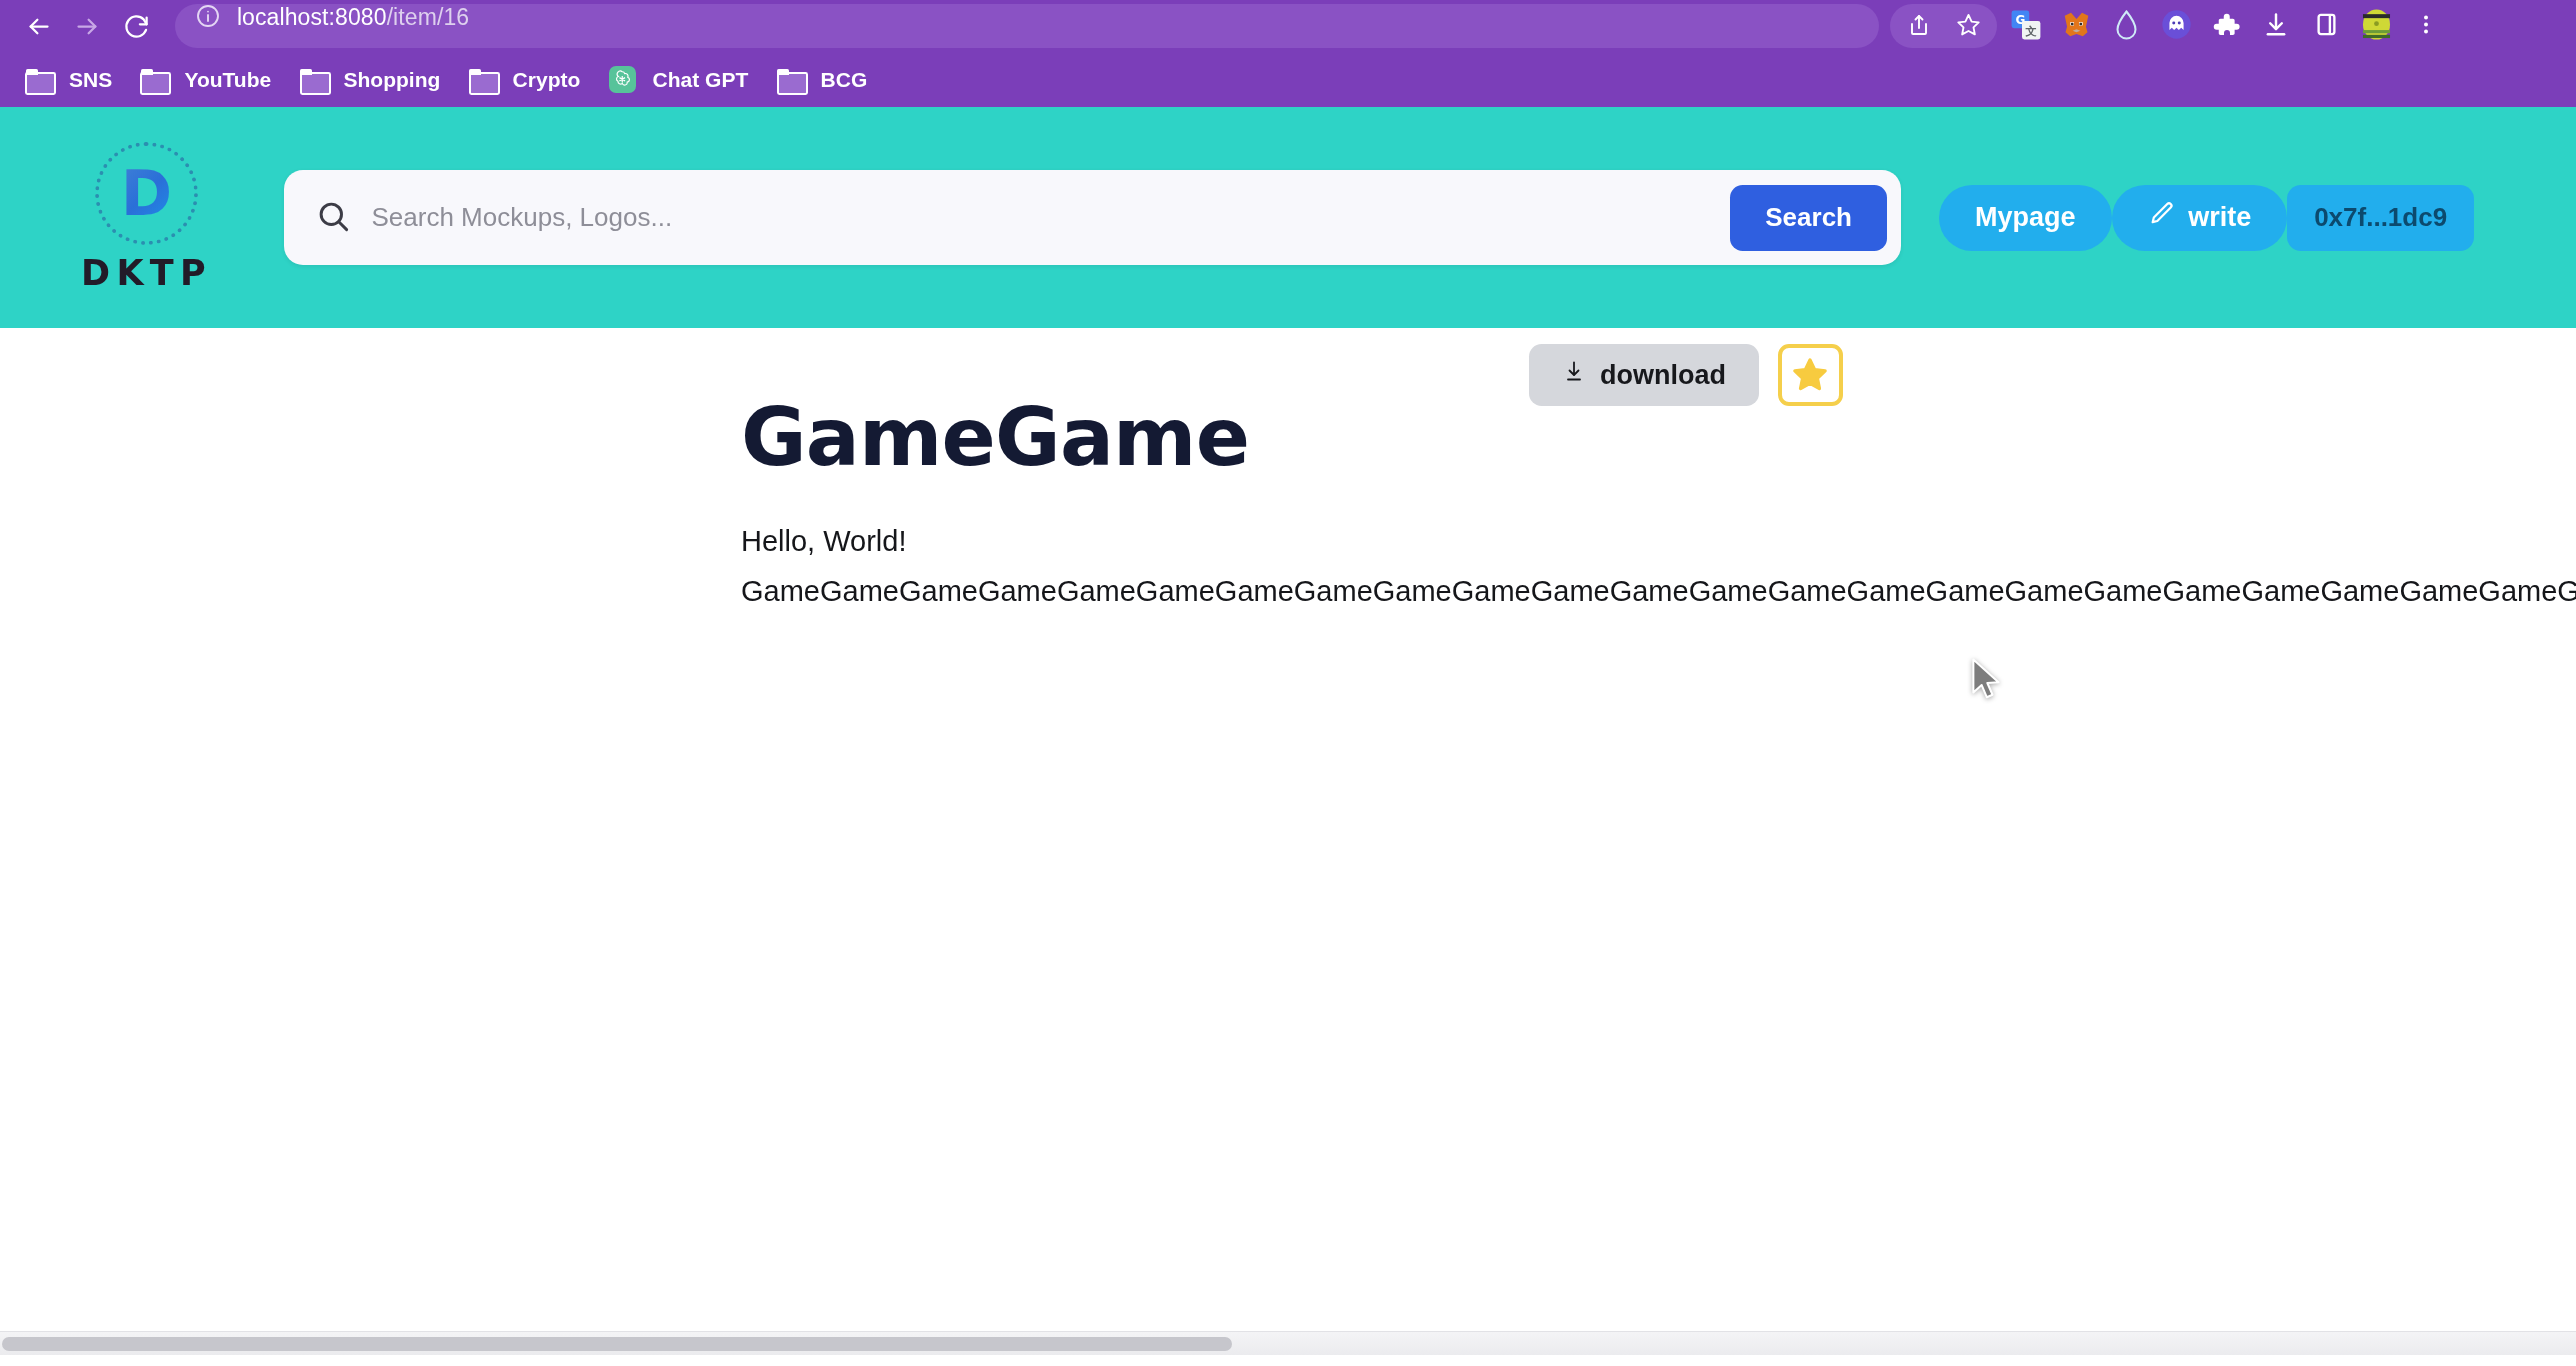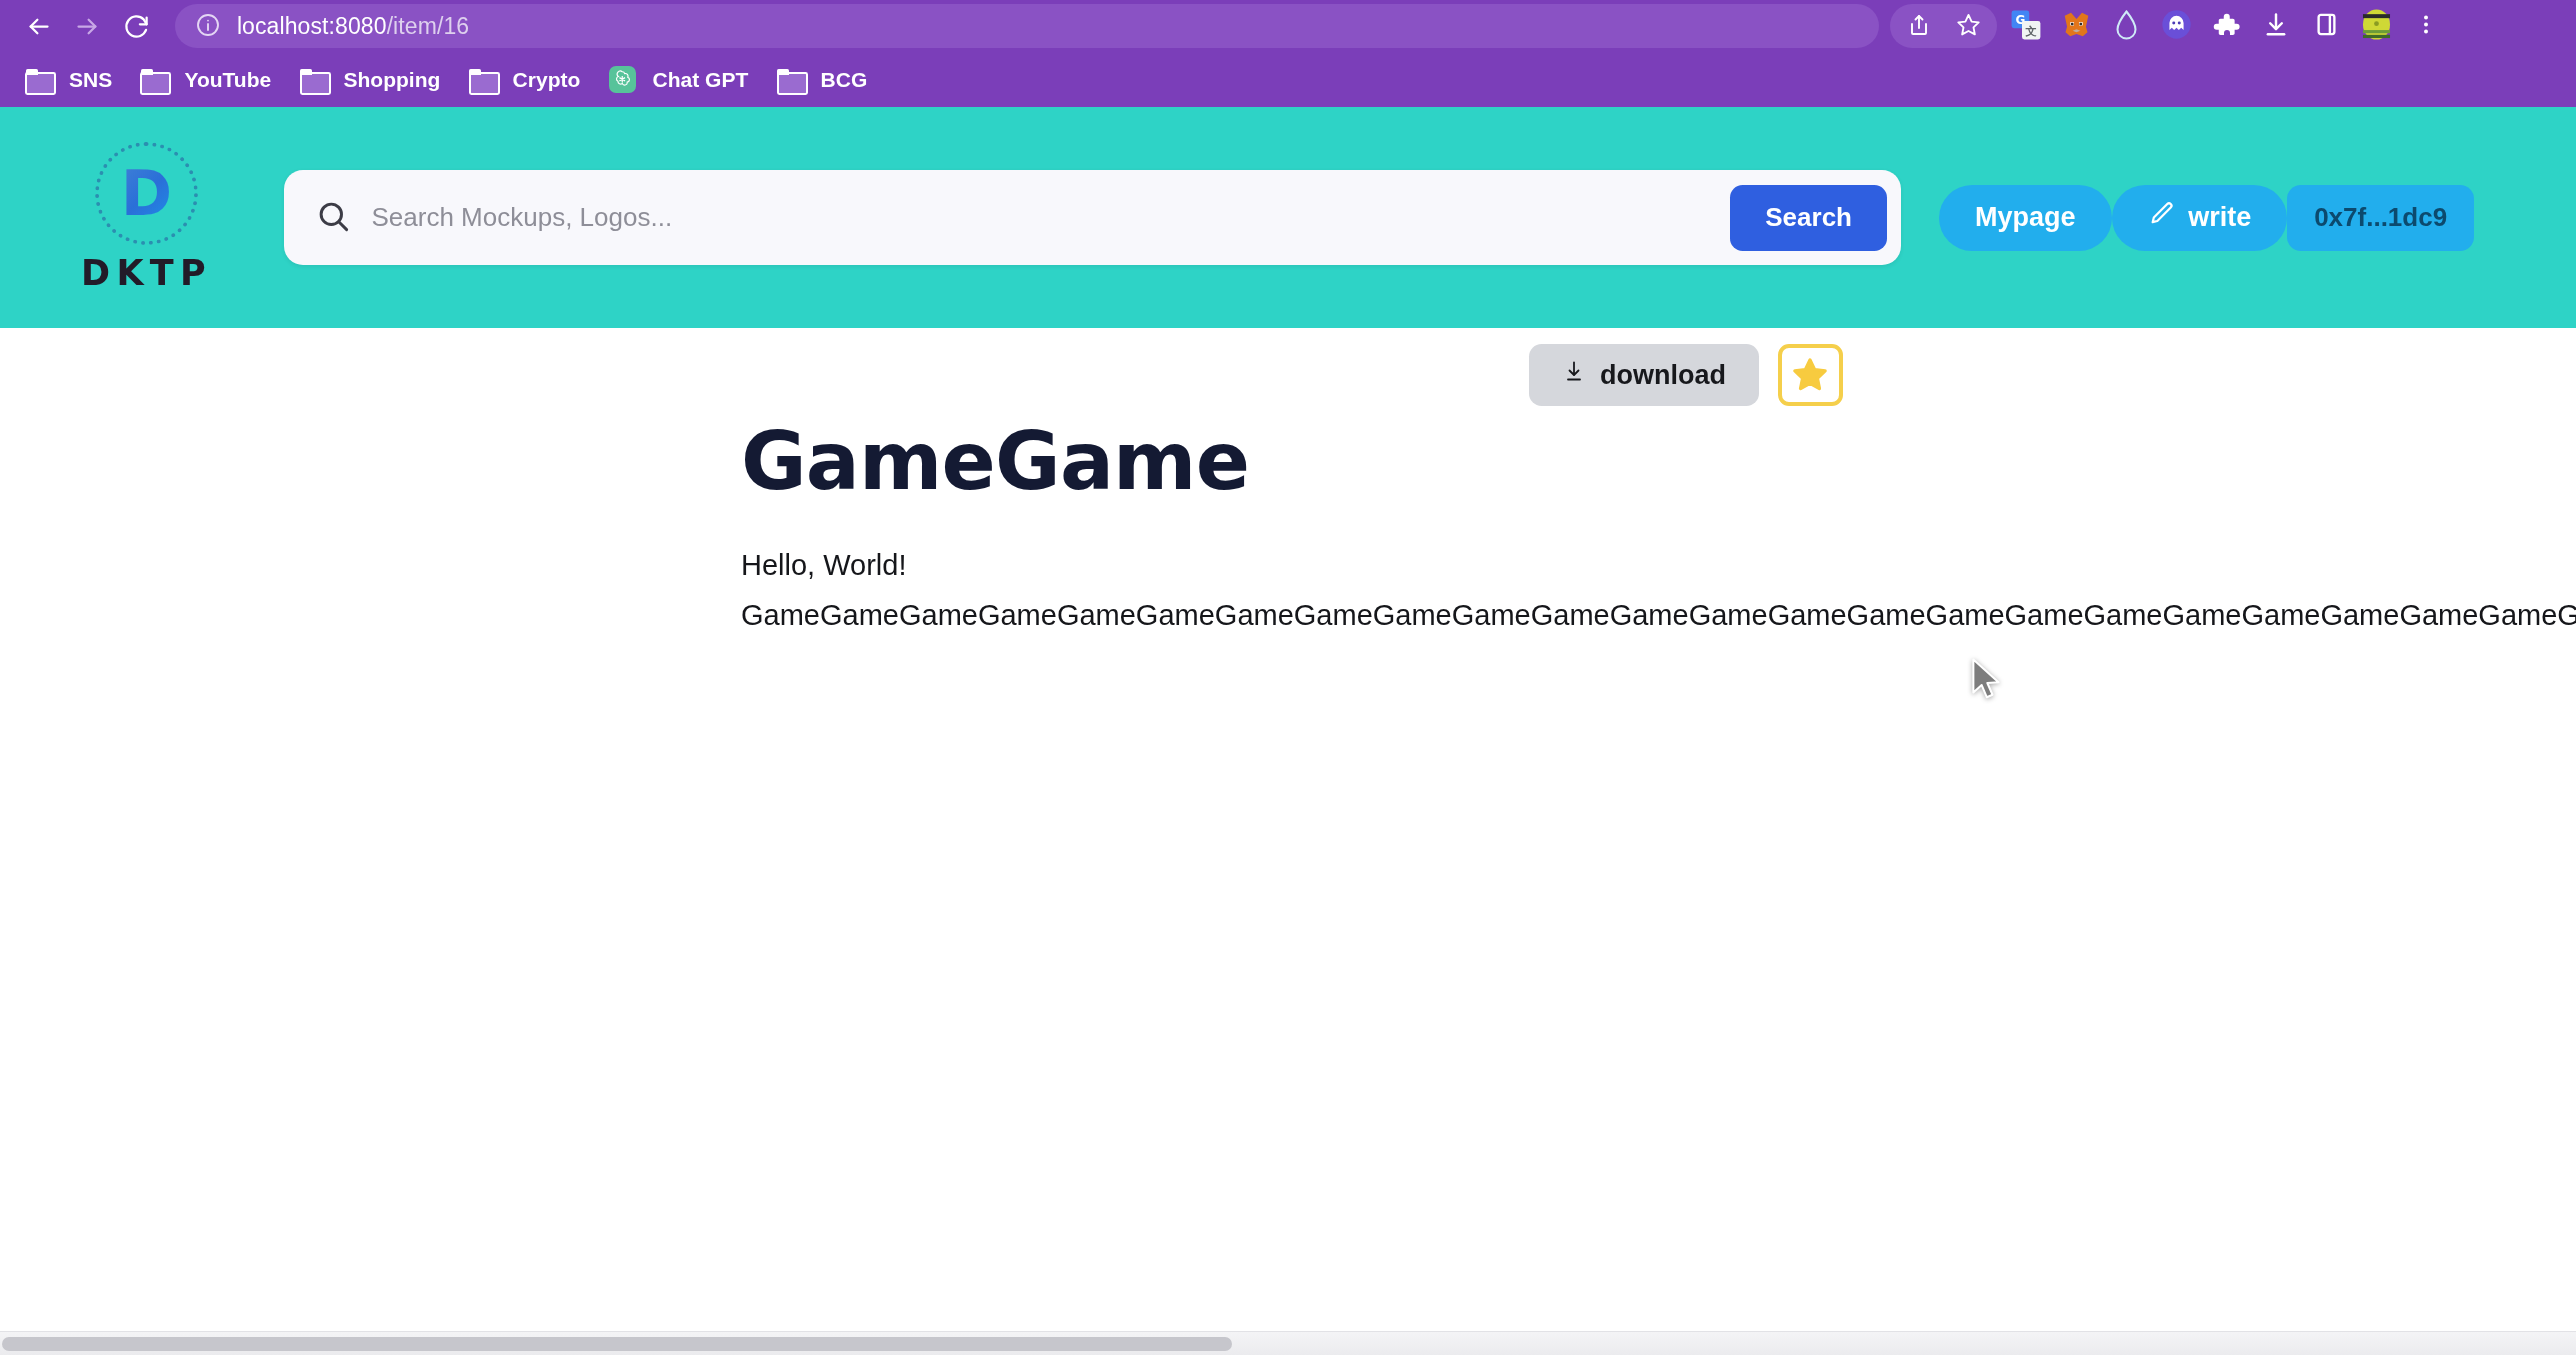--- a/index.html
+++ b/index.html
@@ -39,21 +39,20 @@
   .nav-btn svg { display: block; }
 
   .omnibox {
     flex: 1 1 auto;
     height: 44px;
     margin-left: 14px;
     margin-right: 11px;
     background: #8a52c4;
     border-radius: 24px;
     display: flex;
-    align-items: center;
     padding: 0 20.5px;
     max-width: 1704px;
   }
   .omnibox .info-icon { flex: 0 0 auto; margin-right: 17.4px; }
   .omnibox-url {
     font-size: 23px;
     color: #ffffff;
     letter-spacing: 0.1px;
     white-space: nowrap;
     overflow: hidden;
@@ -296,21 +295,21 @@
     border: 4px solid #f5cf4b;
     border-radius: 11px;
     display: flex;
     align-items: center;
     justify-content: center;
     cursor: pointer;
   }
 
   .content {
     position: absolute;
-    top: 48px;
+    top: 24px;
     left: 741px;
     right: 0;
   }
   .item-title {
     font-size: 80px;
     font-weight: 900;
     color: #141a33;
     letter-spacing: -0.8px;
     line-height: 1.18;
     margin-top: 39px;

